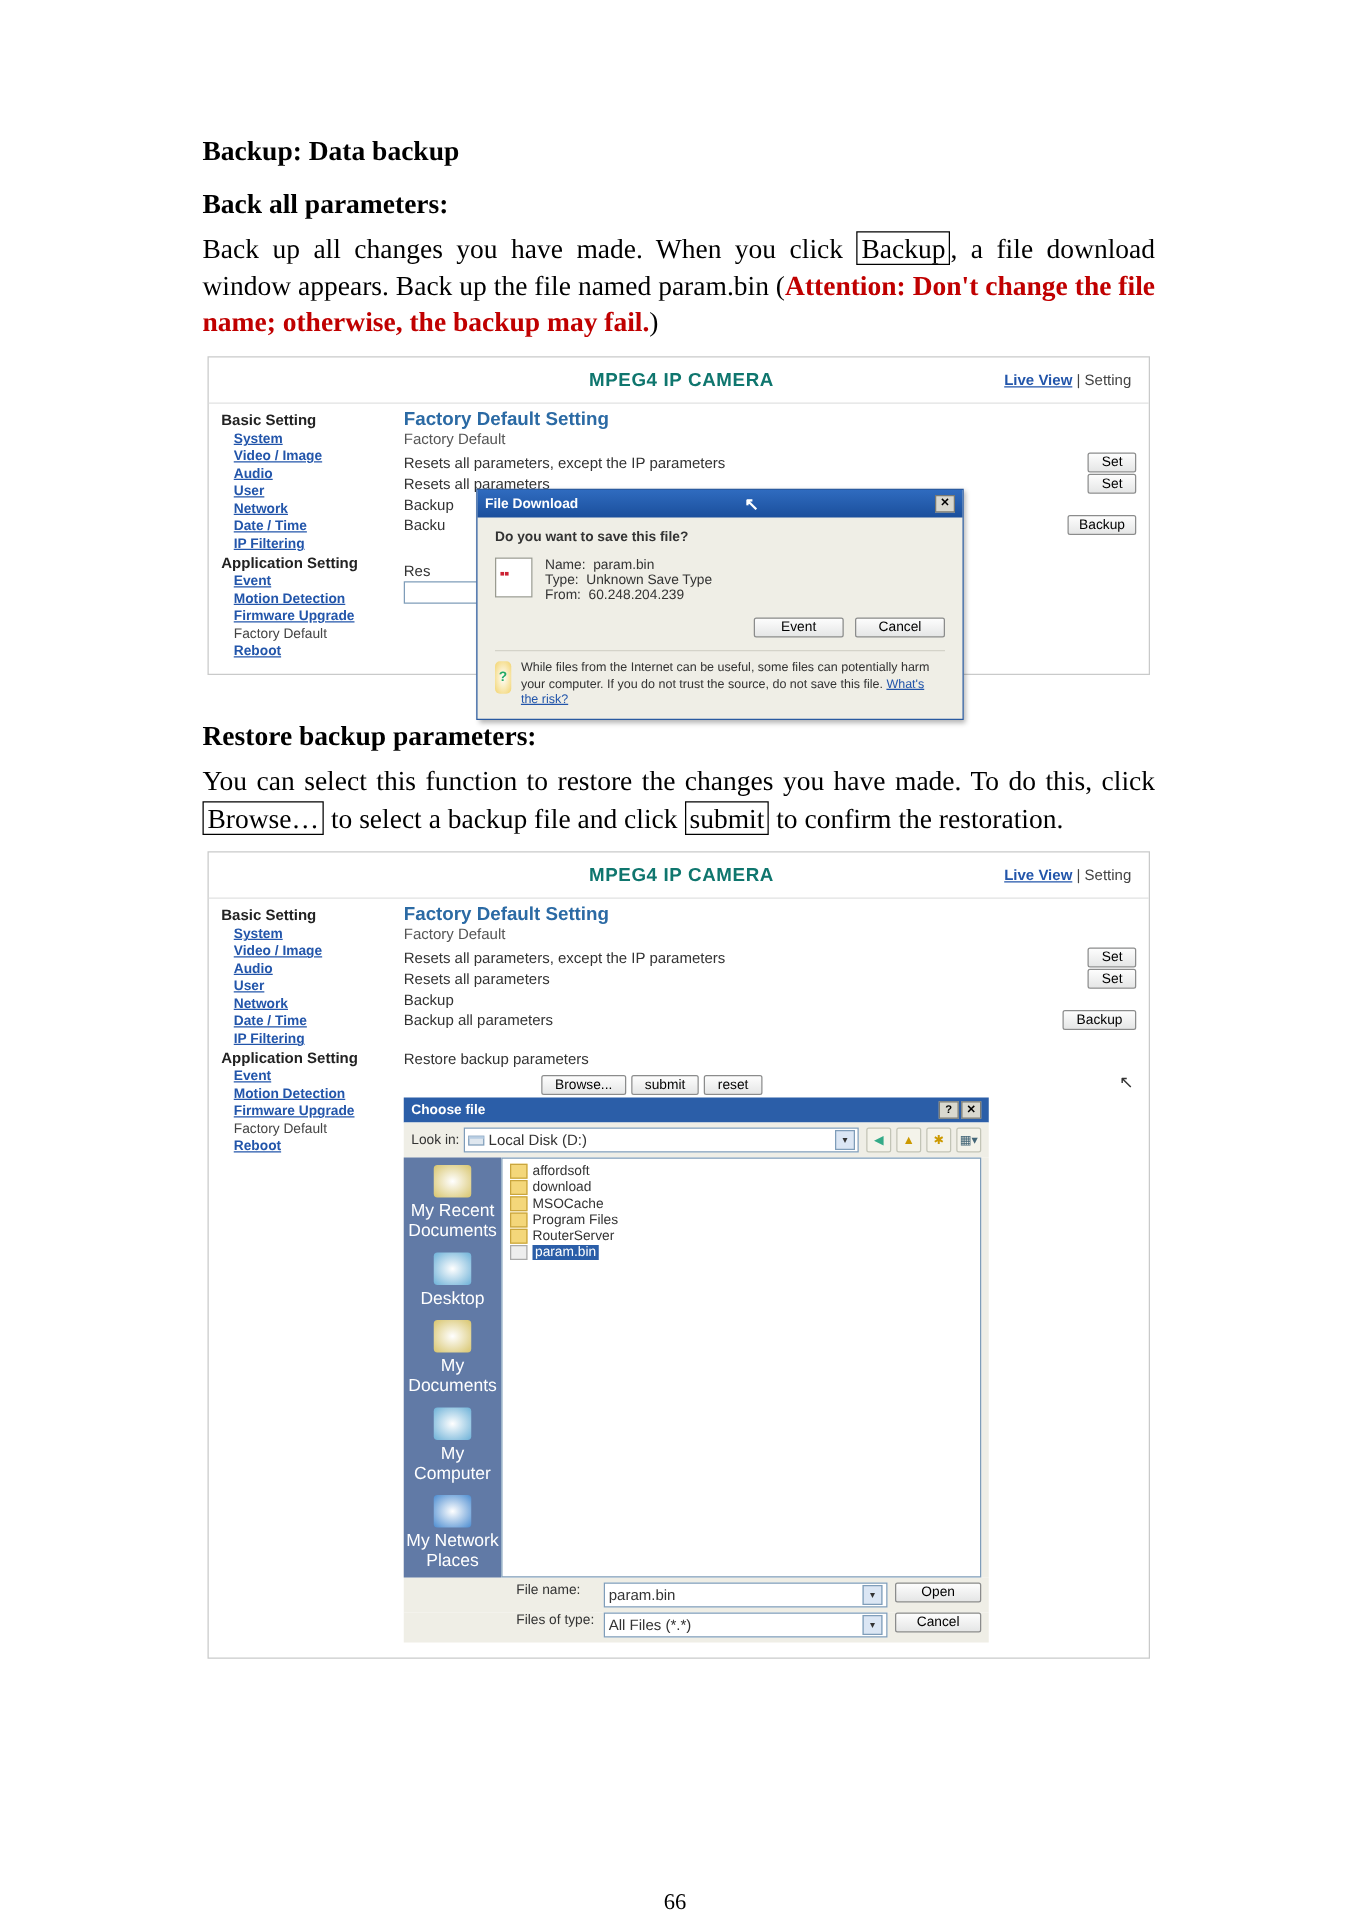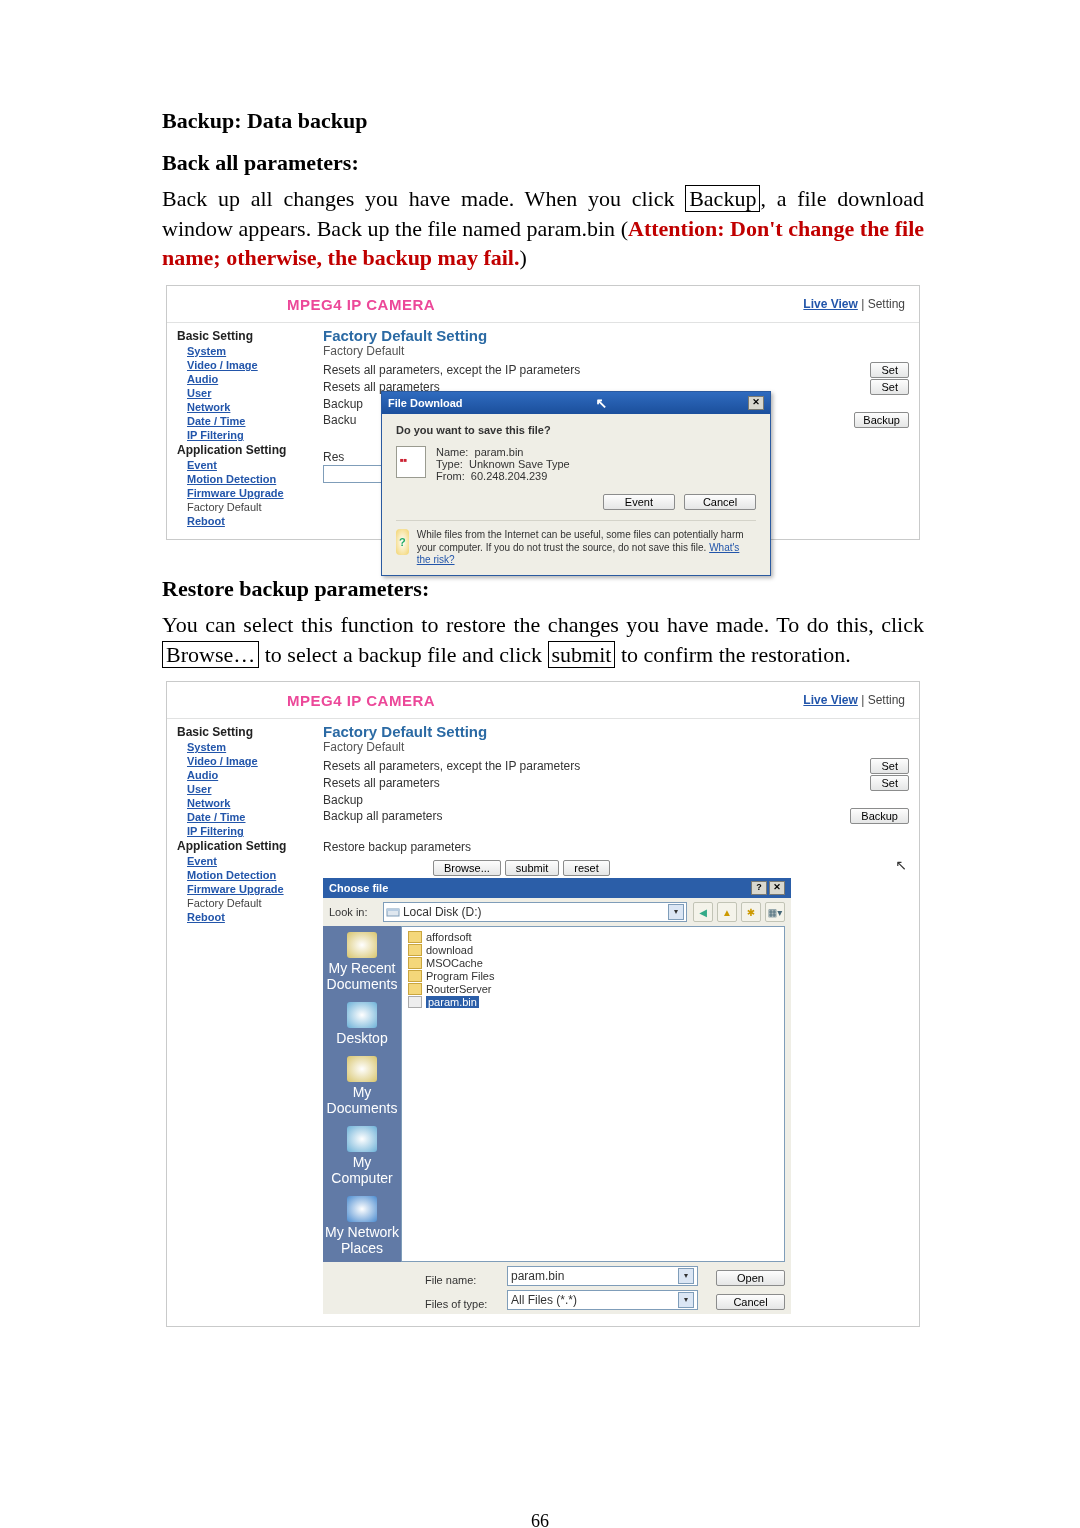--- a/index.html
+++ b/index.html
@@ -4,21 +4,21 @@
 <style>
 body{margin:0;background:#fff;font-family:"Times New Roman",serif;color:#000}
 .page{width:1080px;height:1528px;margin:0 auto;position:relative;padding:108px 156px 4px 162px;box-sizing:border-box}
 .h2{font-weight:700;font-size:22px;margin:0 0 6px}
 .h3{font-weight:700;font-size:22px;margin:16px 0 8px}
 .para{font-size:22px;line-height:1.35;text-align:justify;margin:0 0 10px}
 .warn{color:#c00000;font-weight:700}
 .boxed{border:1px solid #000;padding:0 3px}
 .ss{border:1px solid #c9caca;width:752px;margin:12px auto 0;background:#fff;font-family:Verdana,Arial,sans-serif;font-size:12px;color:#333}
 .ss-hdr{display:flex;align-items:center;height:36px;border-bottom:1px solid #e1e2e2}
-.ss-title{flex:1;font-weight:700;color:#ec4899;font-size:15px;letter-spacing:.5px}
+.ss-title{flex:1;text-align:center;font-weight:700;color:#0f766e;font-size:15px;letter-spacing:.5px}
 .ss-links{font-size:12px;padding-right:14px;color:#444}
 .ss-links .lv{color:#2255aa;text-decoration:underline;font-weight:700}
 .ss-body{display:flex}
 .side{width:152px;padding:4px 4px 10px 10px;box-sizing:border-box}
 .side .grp{font-weight:700;font-size:12px;color:#222;margin:2px 0 1px}
 .side a{display:block;color:#2255aa;text-decoration:underline;font-size:11px;font-weight:700;margin:2px 0 2px 10px}
 .side .plain{color:#444;text-decoration:none;font-weight:400;margin-left:10px;display:block;font-size:11px}
 .main{flex:1;padding:4px 10px 12px 4px;position:relative}
 .main .mh{color:#2b6aa4;font-weight:700;font-size:15px;margin:0}
 .main .sub{font-size:12px;color:#555;margin:0 0 4px}
@@ -31,35 +31,35 @@
 .dlg .tb .x{margin-left:auto;background:#d9d8cf;color:#000;border:1px solid #7a7a72;width:14px;height:12px;font-size:9px;text-align:center;line-height:11px;font-weight:700}
 .cursor{position:absolute;font-size:14px}
 .figcap{text-align:center;color:#1a5fe0;font-size:22px;margin:8px 0 0}
 .pnum{position:absolute;bottom:-4px;left:0;right:0;text-align:center;font-size:18px;font-family:"Times New Roman",serif}
 
 .fd{width:468px}
 .fd .bar{background:#2b5ea8;color:#fff;font-size:11px;font-weight:700;padding:3px 6px;display:flex;align-items:center}
 .fd .bar .hx{margin-left:auto;display:flex;gap:2px}
 .fd .bar .hx span{background:#d9d8cf;border:1px solid #7a7a72;width:14px;height:12px;font-size:9px;text-align:center;line-height:11px;font-weight:700;color:#000}
 .fd .strip{display:flex;align-items:center;padding:4px 6px;background:#efeee6}
-.fd .strip .lbl{font-size:11px;color:#333;margin-right:15px}
+.fd .strip .lbl{font-size:11px;color:#333;margin-right:3px}
 .fd .drop{flex:1}
 .fd .drop .sel{display:flex;align-items:center;border:1px solid #7f9db9;background:#fff;height:18px;padding:0 2px}
 .fd .drop .sel .dd{margin-left:auto;width:14px;height:14px;background:#dbe6f4;border:1px solid #7f9db9;text-align:center;font-size:8px;line-height:13px}
 .fd .tool{display:flex;gap:4px;margin-left:6px}
 .fd .tool span{width:18px;height:18px;border:1px solid #c2c4b6;background:#f4f3ea;border-radius:2px;display:flex;align-items:center;justify-content:center;font-size:10px}
 .fd .content{display:flex;background:#efeee6}
 .fd .places{width:78px;background:#617aa6;padding:6px 0;display:flex;flex-direction:column;align-items:center;gap:10px}
 .fd .places .pl{color:#fff;font-size:14px;text-align:center;width:74px}
 .fd .places .pl .pic{width:30px;height:26px;margin:0 auto 2px;border-radius:3px;background:radial-gradient(#fff,#d7c46b)}
 .fd .list{flex:1;background:#fff;border:1px solid #7f9db9;margin:0 6px 0 0;min-height:186px;padding:4px 6px}
 .fd .list .f{font-size:11px;display:flex;align-items:center;gap:4px;margin:0 0 1px}
 .fd .list .f .fic{width:12px;height:10px;background:#f4d77a;border:1px solid #caa63e}
 .fd .list .sel-f{background:#2b5ea8;color:#fff;padding:0 2px}
-.fd .bot{display:flex;align-items:flex-end;gap:18px;padding:4px 6px;background:#efeee6}
+.fd .bot{display:flex;align-items:flex-start;gap:6px;padding:4px 6px;background:#efeee6}
 .fd .bot .col1{width:78px}
 .fd .bot .lbl2{width:64px;font-size:11px}
 .fd .bot .inp2{flex:1}
 .fd .bot .inp2 .sel{display:flex;border:1px solid #7f9db9;background:#fff;height:18px;align-items:center;padding:0 3px}
 .fd .bot .inp2 .sel .dd{margin-left:auto;width:14px;height:14px;background:#dbe6f4;border:1px solid #7f9db9;text-align:center;font-size:8px;line-height:13px}
 .fd .bot .btn2{width:69px}
 svg.folder-ico{width:14px;height:12px}
 </style>
 </head>
 <body>

